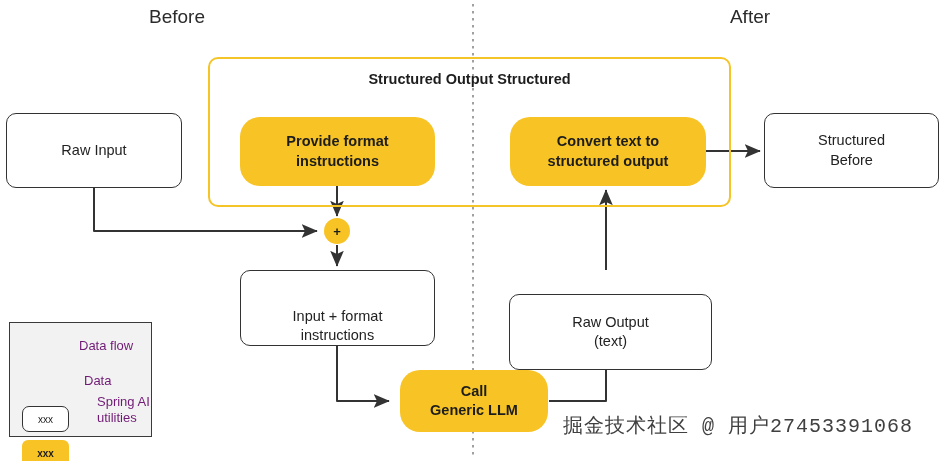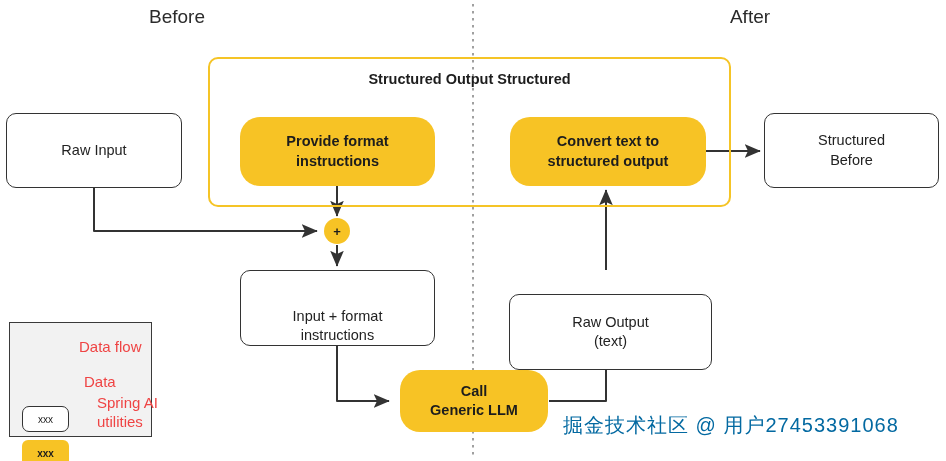--- a/index.html
+++ b/index.html
@@ -83,22 +83,22 @@
     line-height: 1;
   }
   .legend-box {
     position: absolute;
     box-sizing: border-box;
     background: #F2F2F2;
     border: 1.4px solid #3a3a3a;
   }
   .legend-label {
     position: absolute;
-    font-size: 15px;
-    color: #ef4444;
+    font-size: 13px;
+    color: #701a75;
     line-height: 1.25;
   }
   .legend-chip {
     position: absolute;
     box-sizing: border-box;
     display: flex;
     align-items: center;
     justify-content: center;
     font-size: 10px;
     color: #1d1d1d;
@@ -110,23 +110,23 @@
     border-radius: 7px;
   }
   .legend-chip-util {
     background: #F7C325;
     border-radius: 6px;
     font-weight: 700;
   }
   .watermark {
     position: absolute;
     font-size: 20px;
-    color: #0369a1;
+    color: #404040;
     white-space: nowrap;
-    font-family: Liberation Sans, sans-serif;
+    font-family: Liberation Mono, monospace;
     letter-spacing: 1px;
   }
 </style>
 </head>
 <body>
 
 <div id="canvas">
 
   <svg id="svg-layer" viewBox="0 0 946 461" xmlns="http://www.w3.org/2000/svg">
     <defs>

